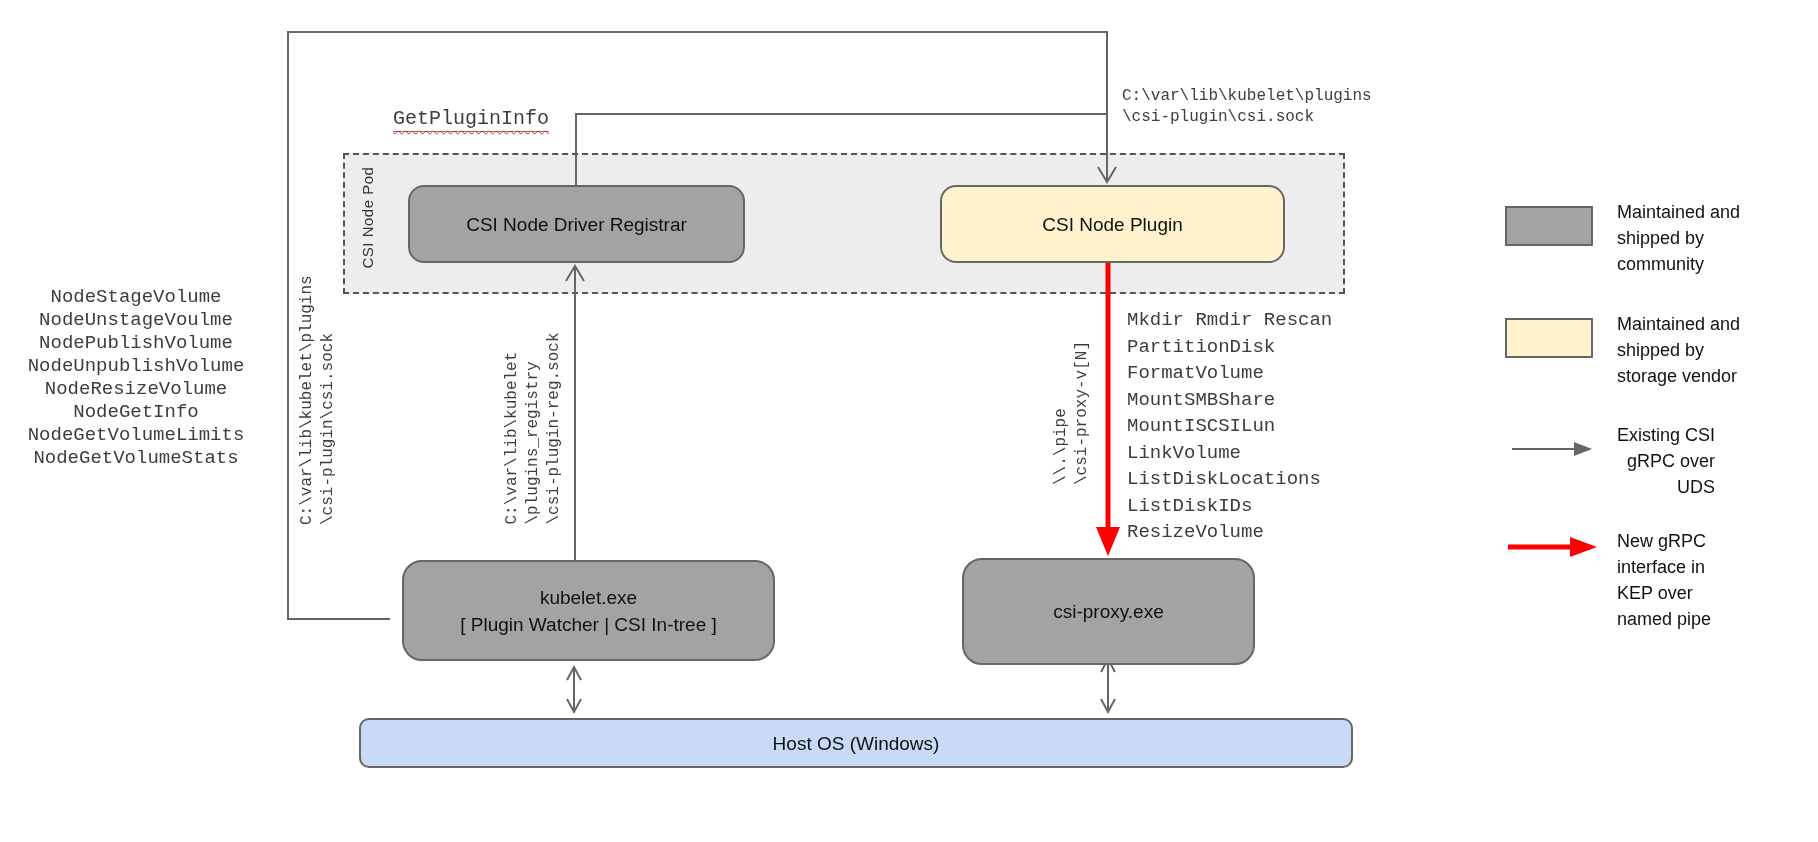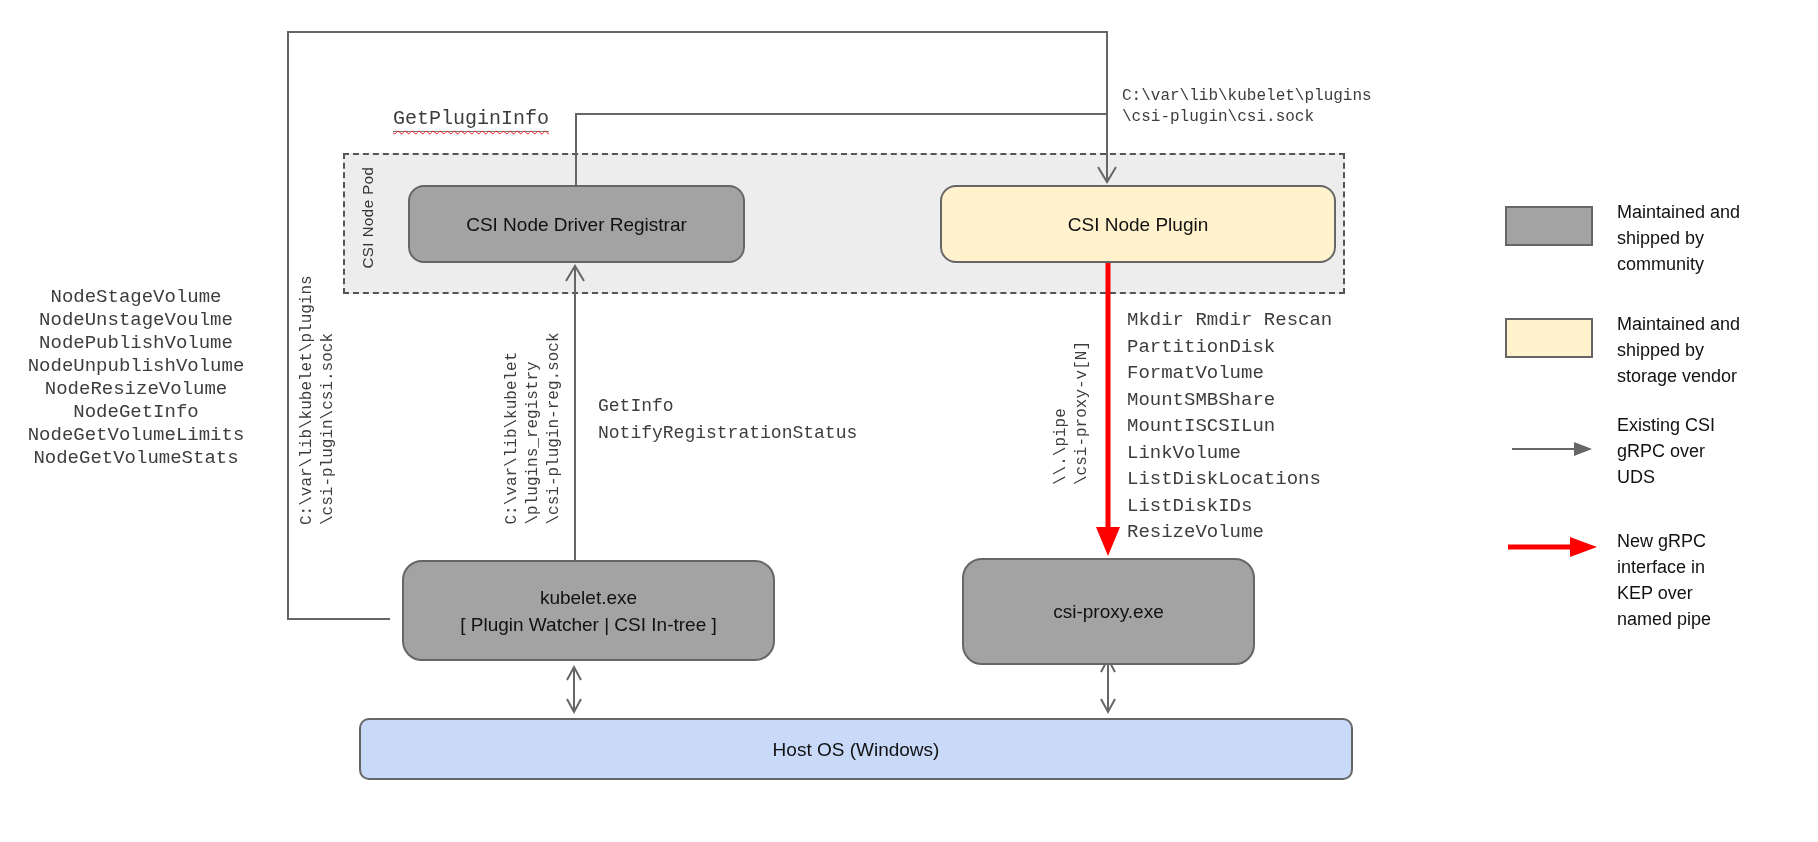--- a/index.html
+++ b/index.html
@@ -99,28 +99,28 @@
     <g>
       <line x1="1508" y1="547" x2="1572" y2="547" stroke="#ff0000" stroke-width="5"></line>
       <polygon points="1597,547 1570,537 1570,557" fill="#ff0000"></polygon>
     </g>
   </svg>
 
   <div class="pod-label rot" style="left:321px; top:214px; width:92px; text-align:center;">CSI Node Pod</div>
 
   <div class="nbox fill-green" style="left:408px; top:185px; width:337px; height:78px;">CSI Node Driver Registrar</div>
 
-  <div class="nbox fill-yellow" style="left:940px; top:185px; width:396px; height:78px;text-align:center;">CSI Node Plugin</div>
+  <div class="nbox fill-yellow" style="left:940px; top:185px; width:345px; height:78px;text-align:center;">CSI Node Plugin</div>
 
   <div class="nbox fill-green" style="left:402px; top:560px; width:373px; height:101px; border-radius:20px;">kubelet.exe
 [ Plugin Watcher | CSI In-tree ]</div>
 
   <div class="nbox fill-green" style="left:962px; top:558px; width:293px; height:107px; border-radius:20px;">csi-proxy.exe</div>
 
-  <div class="nbox fill-blue" style="left:359px; top:718px; width:994px; height:62px; border-radius:10px;">Host OS (Windows)</div>
+  <div class="nbox fill-blue" style="left:359px; top:718px; width:994px; height:50px; border-radius:10px;">Host OS (Windows)</div>
 
   <div class="mono gpi" style="left:393px; top:107px;">GetPluginInfo</div>
 
   <div class="mono path-note" style="left:1122px; top:86px;">C:\var\lib\kubelet\plugins
 \csi-plugin\csi.sock</div>
 
   <div class="mono call-list" style="left:0px; top:286px; width:272px; text-align:center;">NodeStageVolume
 NodeUnstageVoulme
 NodePublishVolume
 NodeUnpublishVolume
@@ -132,22 +132,20 @@
   <div class="mono path-note rot" style="left:193px; top:379px; width:250px; height:42px;">C:\var\lib\kubelet\plugins
 \csi-plugin\csi.sock</div>
 
   <div class="mono path-note rot" style="left:433px; top:393px; width:200px; height:63px;">C:\var\lib\kubelet
 \plugins_registry
 \csi-plugin-reg.sock</div>
 
   <div class="mono path-note rot" style="left:997px; top:389px; width:150px; height:42px;">\\.\pipe
 \csi-proxy-v[N]</div>
 
-  <div class="mono reg-calls" style="left:598px; top:393px;">GetInfo
-NotifyRegistrationStatus</div>
 
   <div class="mono proxy-list" style="left:1127px; top:307px;">Mkdir Rmdir Rescan
 PartitionDisk
 FormatVolume
 MountSMBShare
 MountISCSILun
 LinkVolume
 ListDiskLocations
 ListDiskIDs
 ResizeVolume</div>
@@ -155,21 +153,21 @@
   <div class="swatch fill-green" style="left:1505px; top:206px;"></div>
   <div class="legend-text" style="left:1617px; top:199px;">Maintained and
 shipped by
 community</div>
 
   <div class="swatch fill-yellow" style="left:1505px; top:318px;"></div>
   <div class="legend-text" style="left:1617px; top:311px;">Maintained and
 shipped by
 storage vendor</div>
 
-  <div class="legend-text" style="left:1617px; top:412px;">Existing CSI
+  <div class="legend-text" style="left:1617px; top:422px;text-align:right;">Existing CSI
 gRPC over
 UDS</div>
 
   <div class="legend-text" style="left:1617px; top:528px;">New gRPC
 interface in
 KEP over
 named pipe</div>
 
 </div>
 

